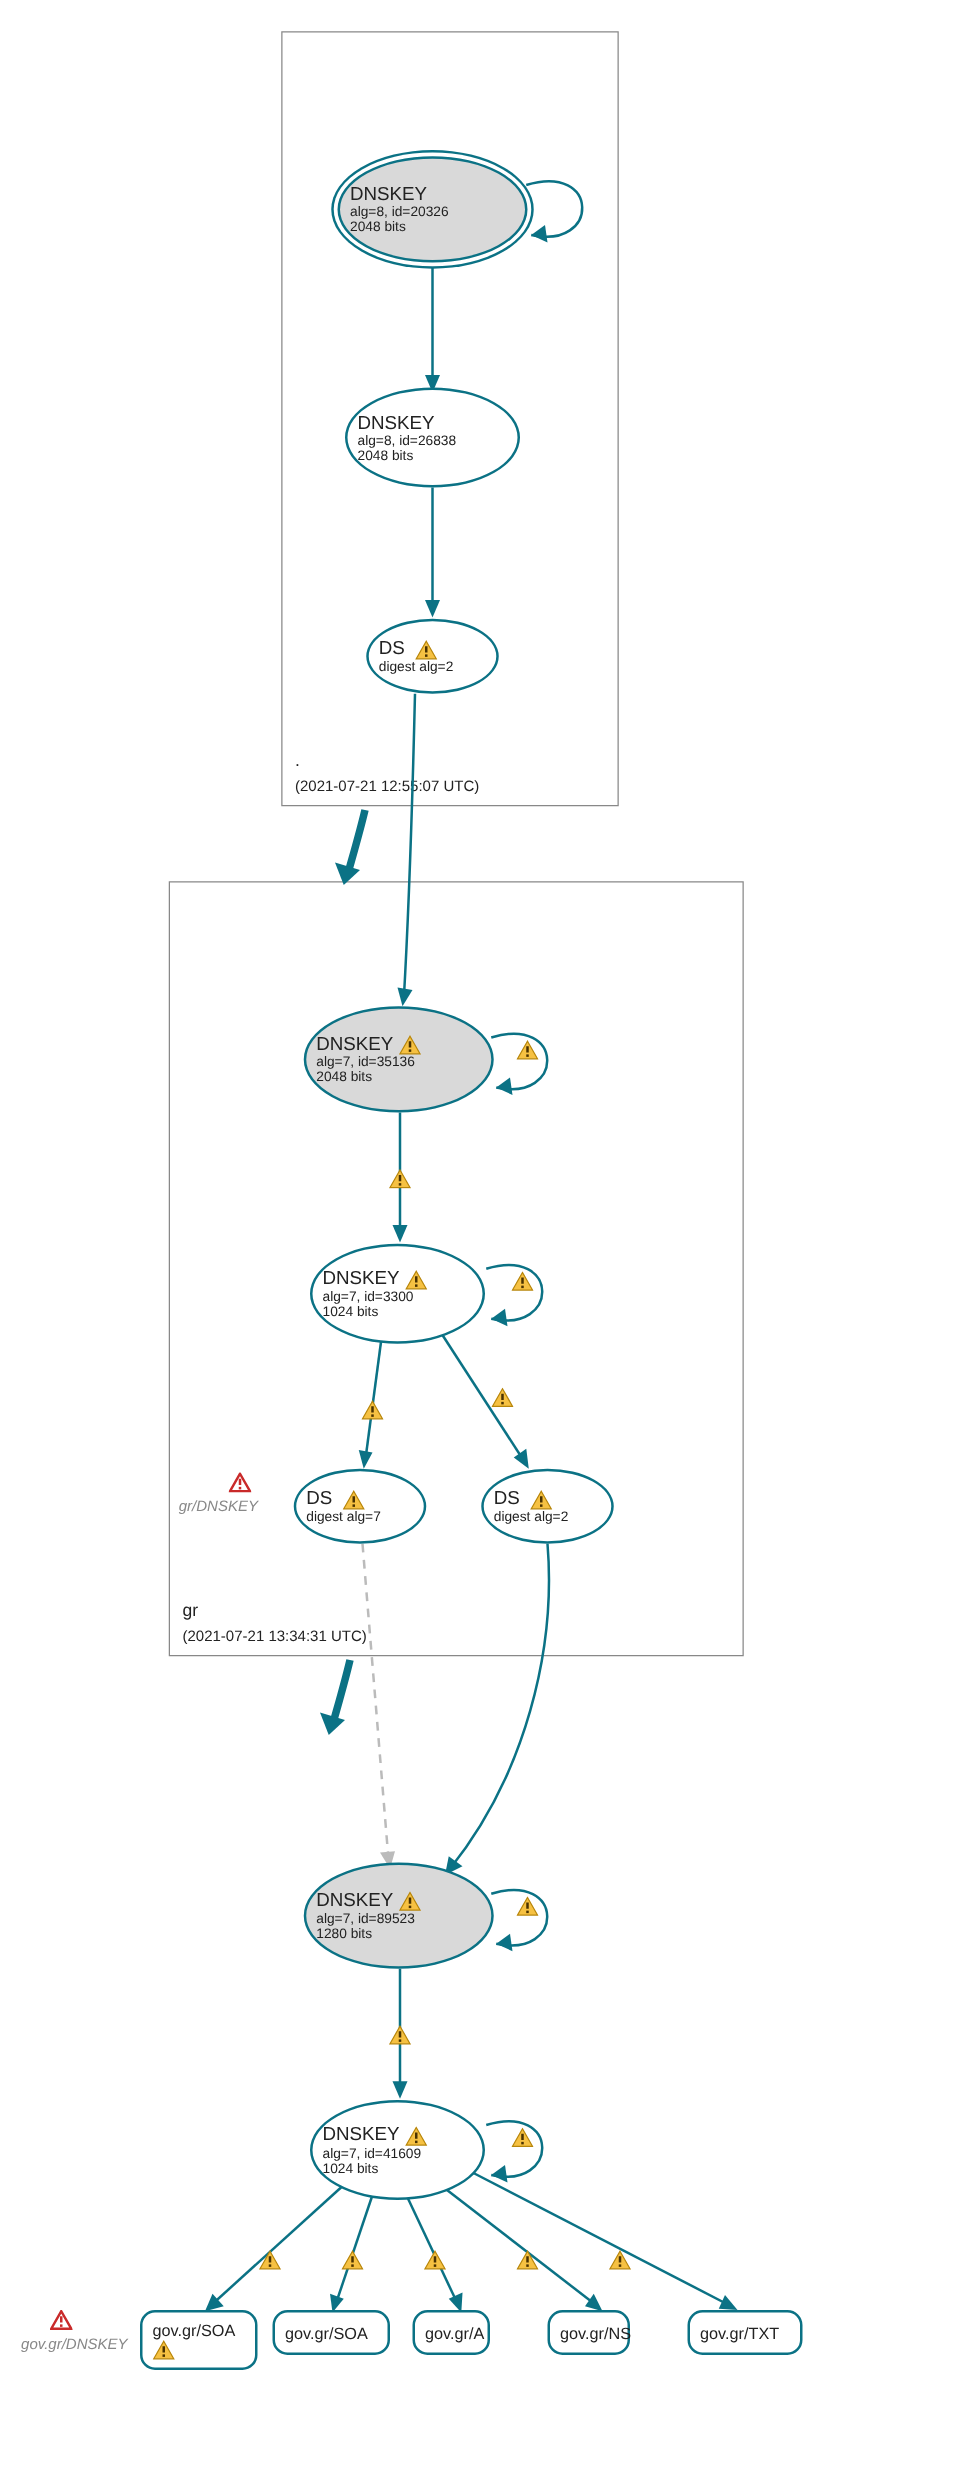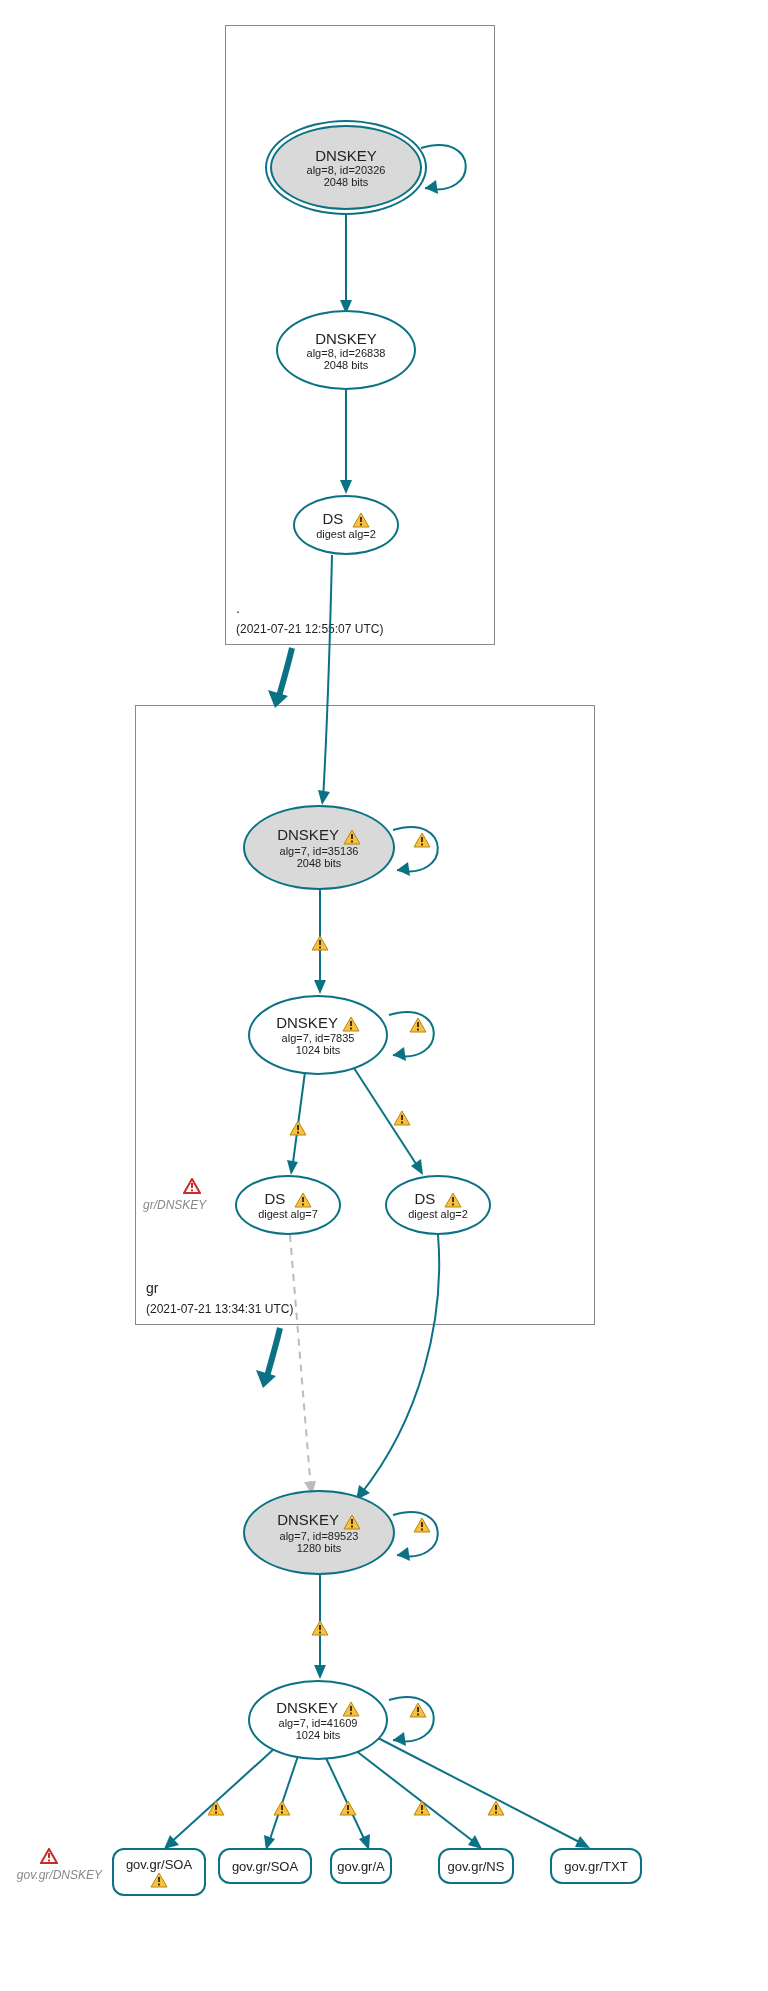--- a/index.html
+++ b/index.html
@@ -36,21 +36,21 @@
     color: #222;
   }
   .node {
     position: absolute;
     border: 2px solid #0b7285; 
     background: #fff;
     text-align: center;
     box-sizing: border-box;
     display: flex;
     flex-direction: column;
-    align-items: center;
+    align-items: flex-start;
     justify-content: center;
     padding: 4px 8px;
     z-index: 3;
   }
   .ellipse { border-radius: 50%; }
   .filled  { background: #d9d9d9; }
   .double  { box-shadow: 0 0 0 3px #fff, 0 0 0 5px #0b7285; }
   .rrect   { border-radius: 12px; }
   .node .title { font-size: 15px; white-space: nowrap; }
   .node .sub   { font-size: 11px; white-space: nowrap; }
@@ -216,21 +216,21 @@
       </svg>
     </span>
 
   <div class="node ellipse" style="left:248px; top:995px; width:140px; height:80px;">
     <div class="title">
       <span>DNSKEY</span>
       <span class="warn"><svg>
             <use href="#ico-warn"></use>
           </svg></span>
     </div>
-    <div class="sub">alg=7, id=7835</div>
+    <div class="sub">alg=7, id=3300</div>
     <div class="sub">1024 bits</div>
   </div>
   <span class="warn warn-abs" style="left:311px; top:935px;">
       <svg>
         <use href="#ico-warn"></use>
       </svg>
     </span>
   <span class="warn warn-abs" style="left:409px; top:1017px;">
       <svg>
         <use href="#ico-warn"></use>
@@ -318,21 +318,21 @@
           <use href="#ico-warn"></use>
         </svg>
       </span>
   </div>
   <div class="node rrect" style="left:218px; top:1848px; width:94px; height:36px;">
     <div class="title" style="font-size:13px">gov.gr/SOA</div>
   </div>
   <div class="node rrect" style="left:330px; top:1848px; width:62px; height:36px;">
     <div class="title" style="font-size:13px">gov.gr/A</div>
   </div>
-  <div class="node rrect" style="left:438px; top:1848px; width:76px; height:36px;">
+  <div class="node rrect" style="left:438px; top:1848px; width:66px; height:36px;">
     <div class="title" style="font-size:13px">gov.gr/NS</div>
   </div>
   <div class="node rrect" style="left:550px; top:1848px; width:92px; height:36px;">
     <div class="title" style="font-size:13px">gov.gr/TXT</div>
   </div>
 
   <span class="warn warn-abs" style="left:207px; top:1800px;">
       <svg>
         <use href="#ico-warn"></use>
       </svg>

